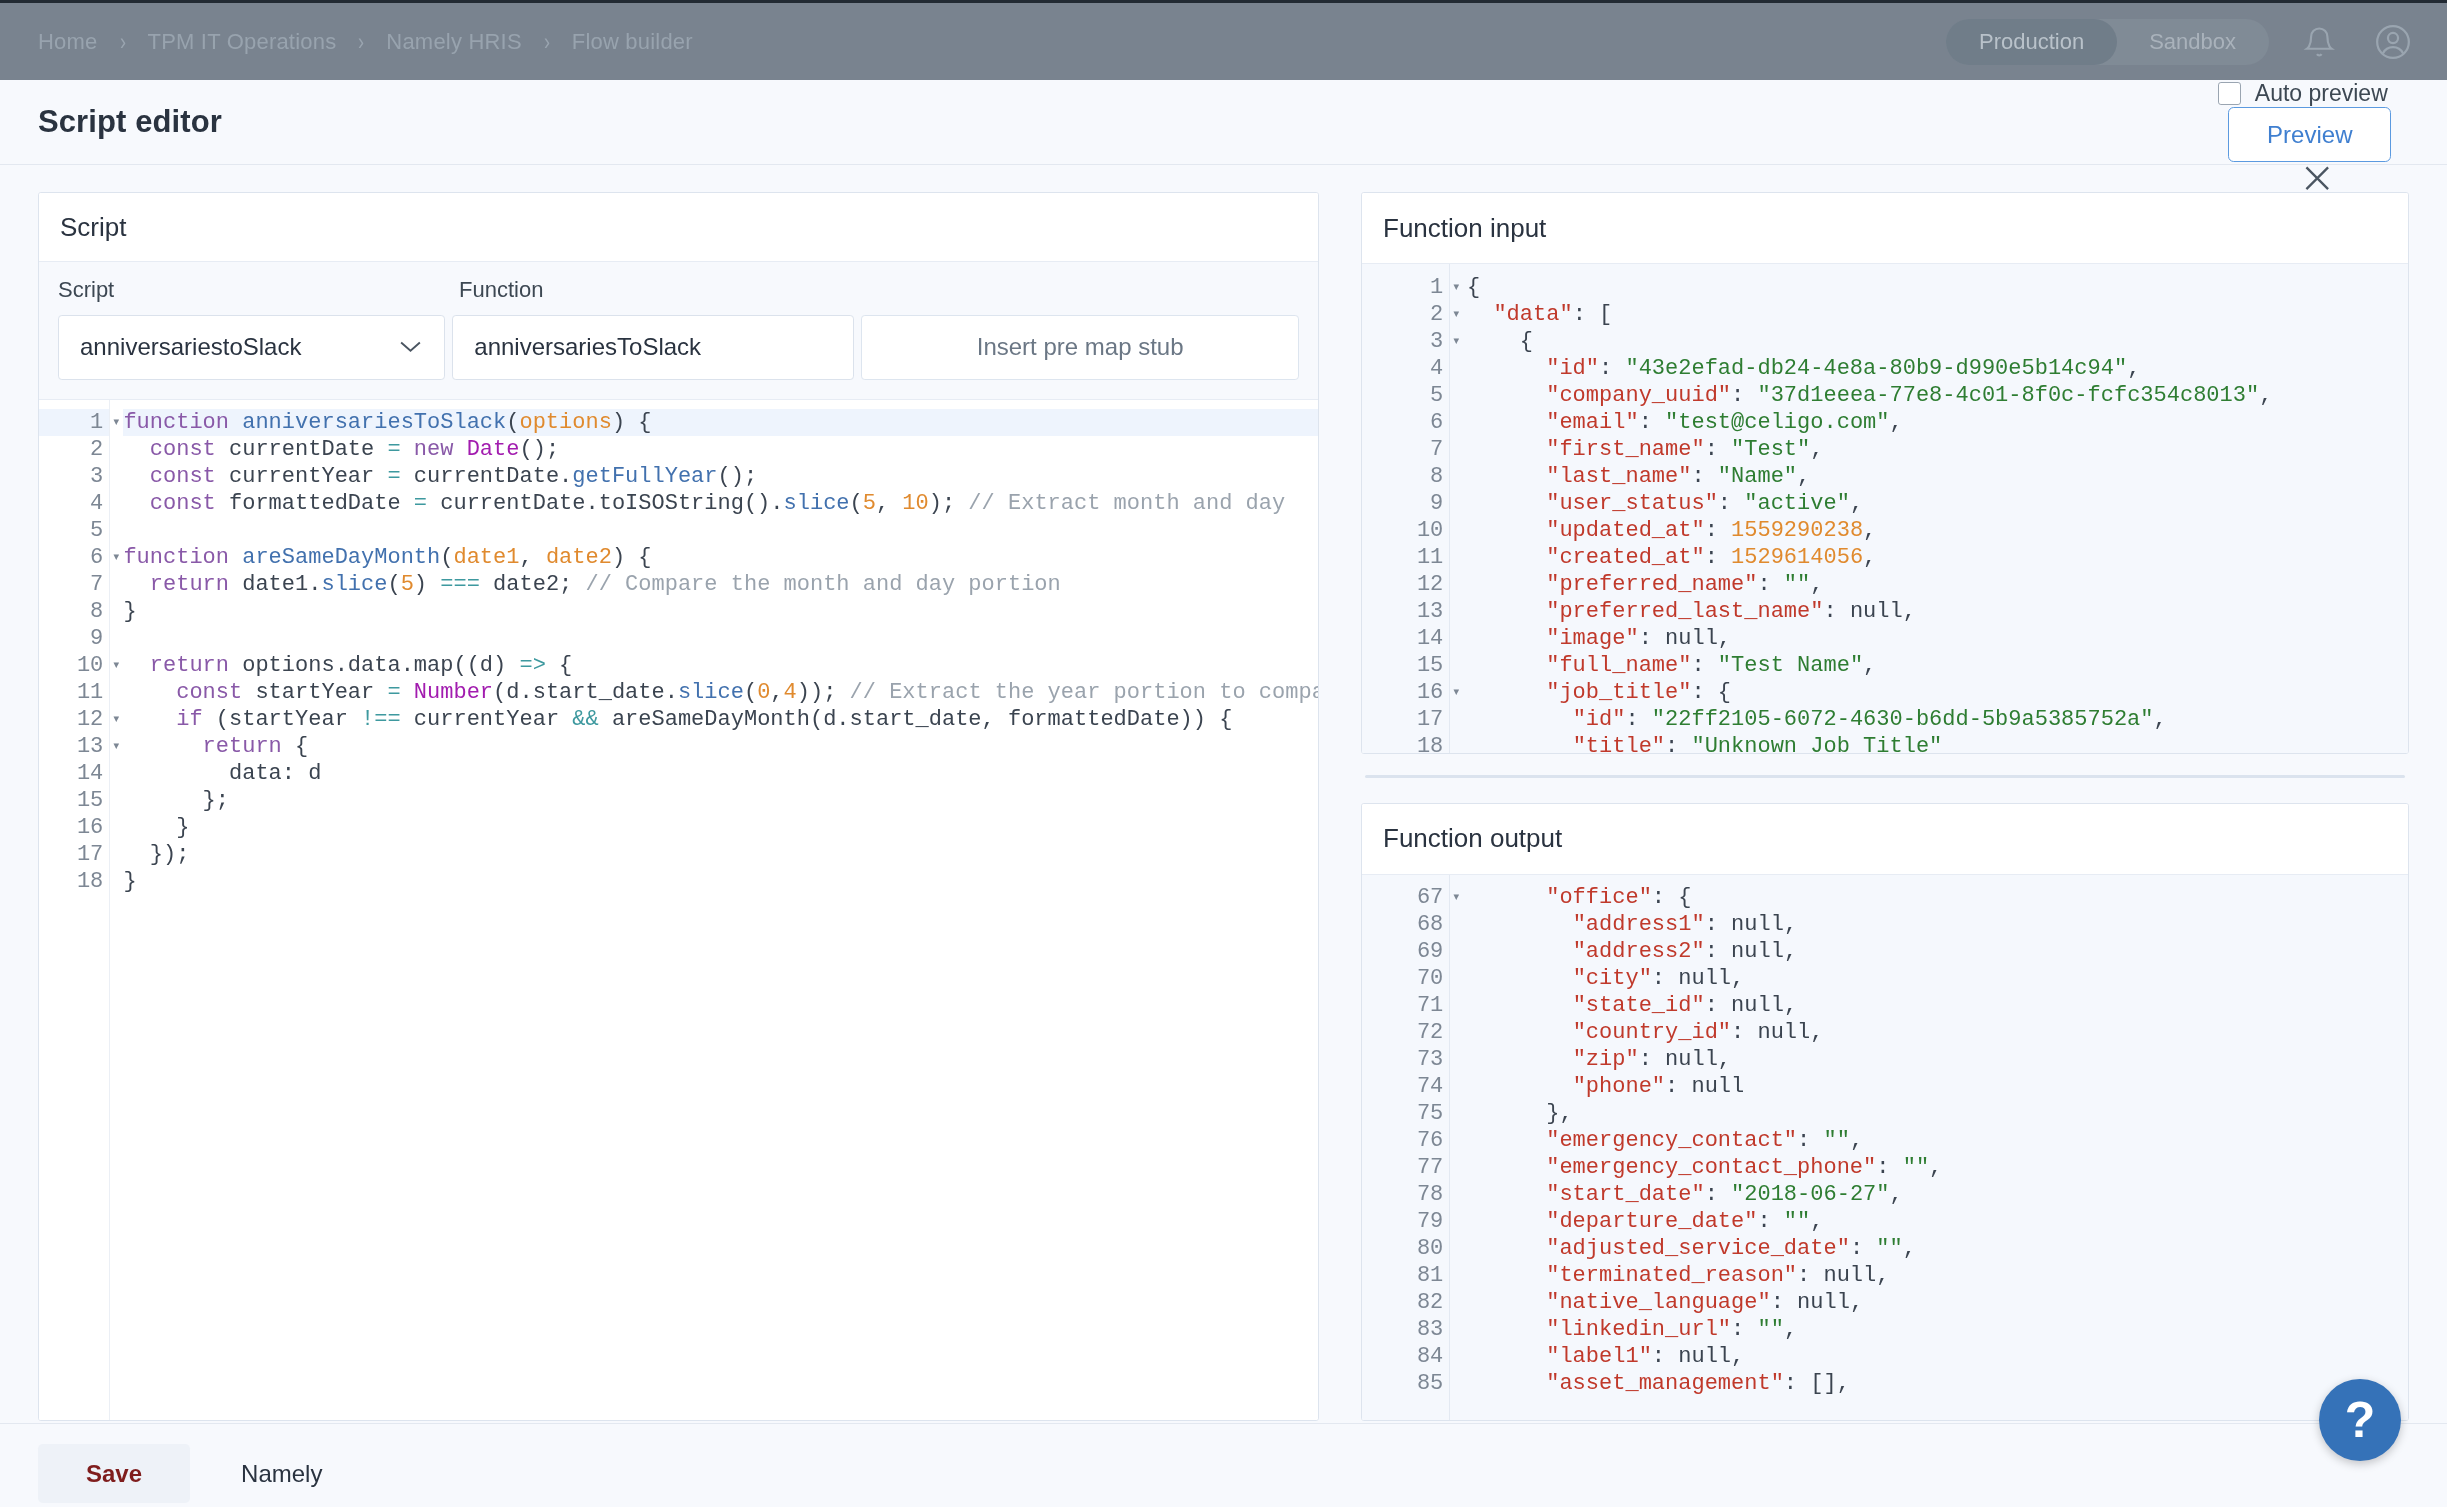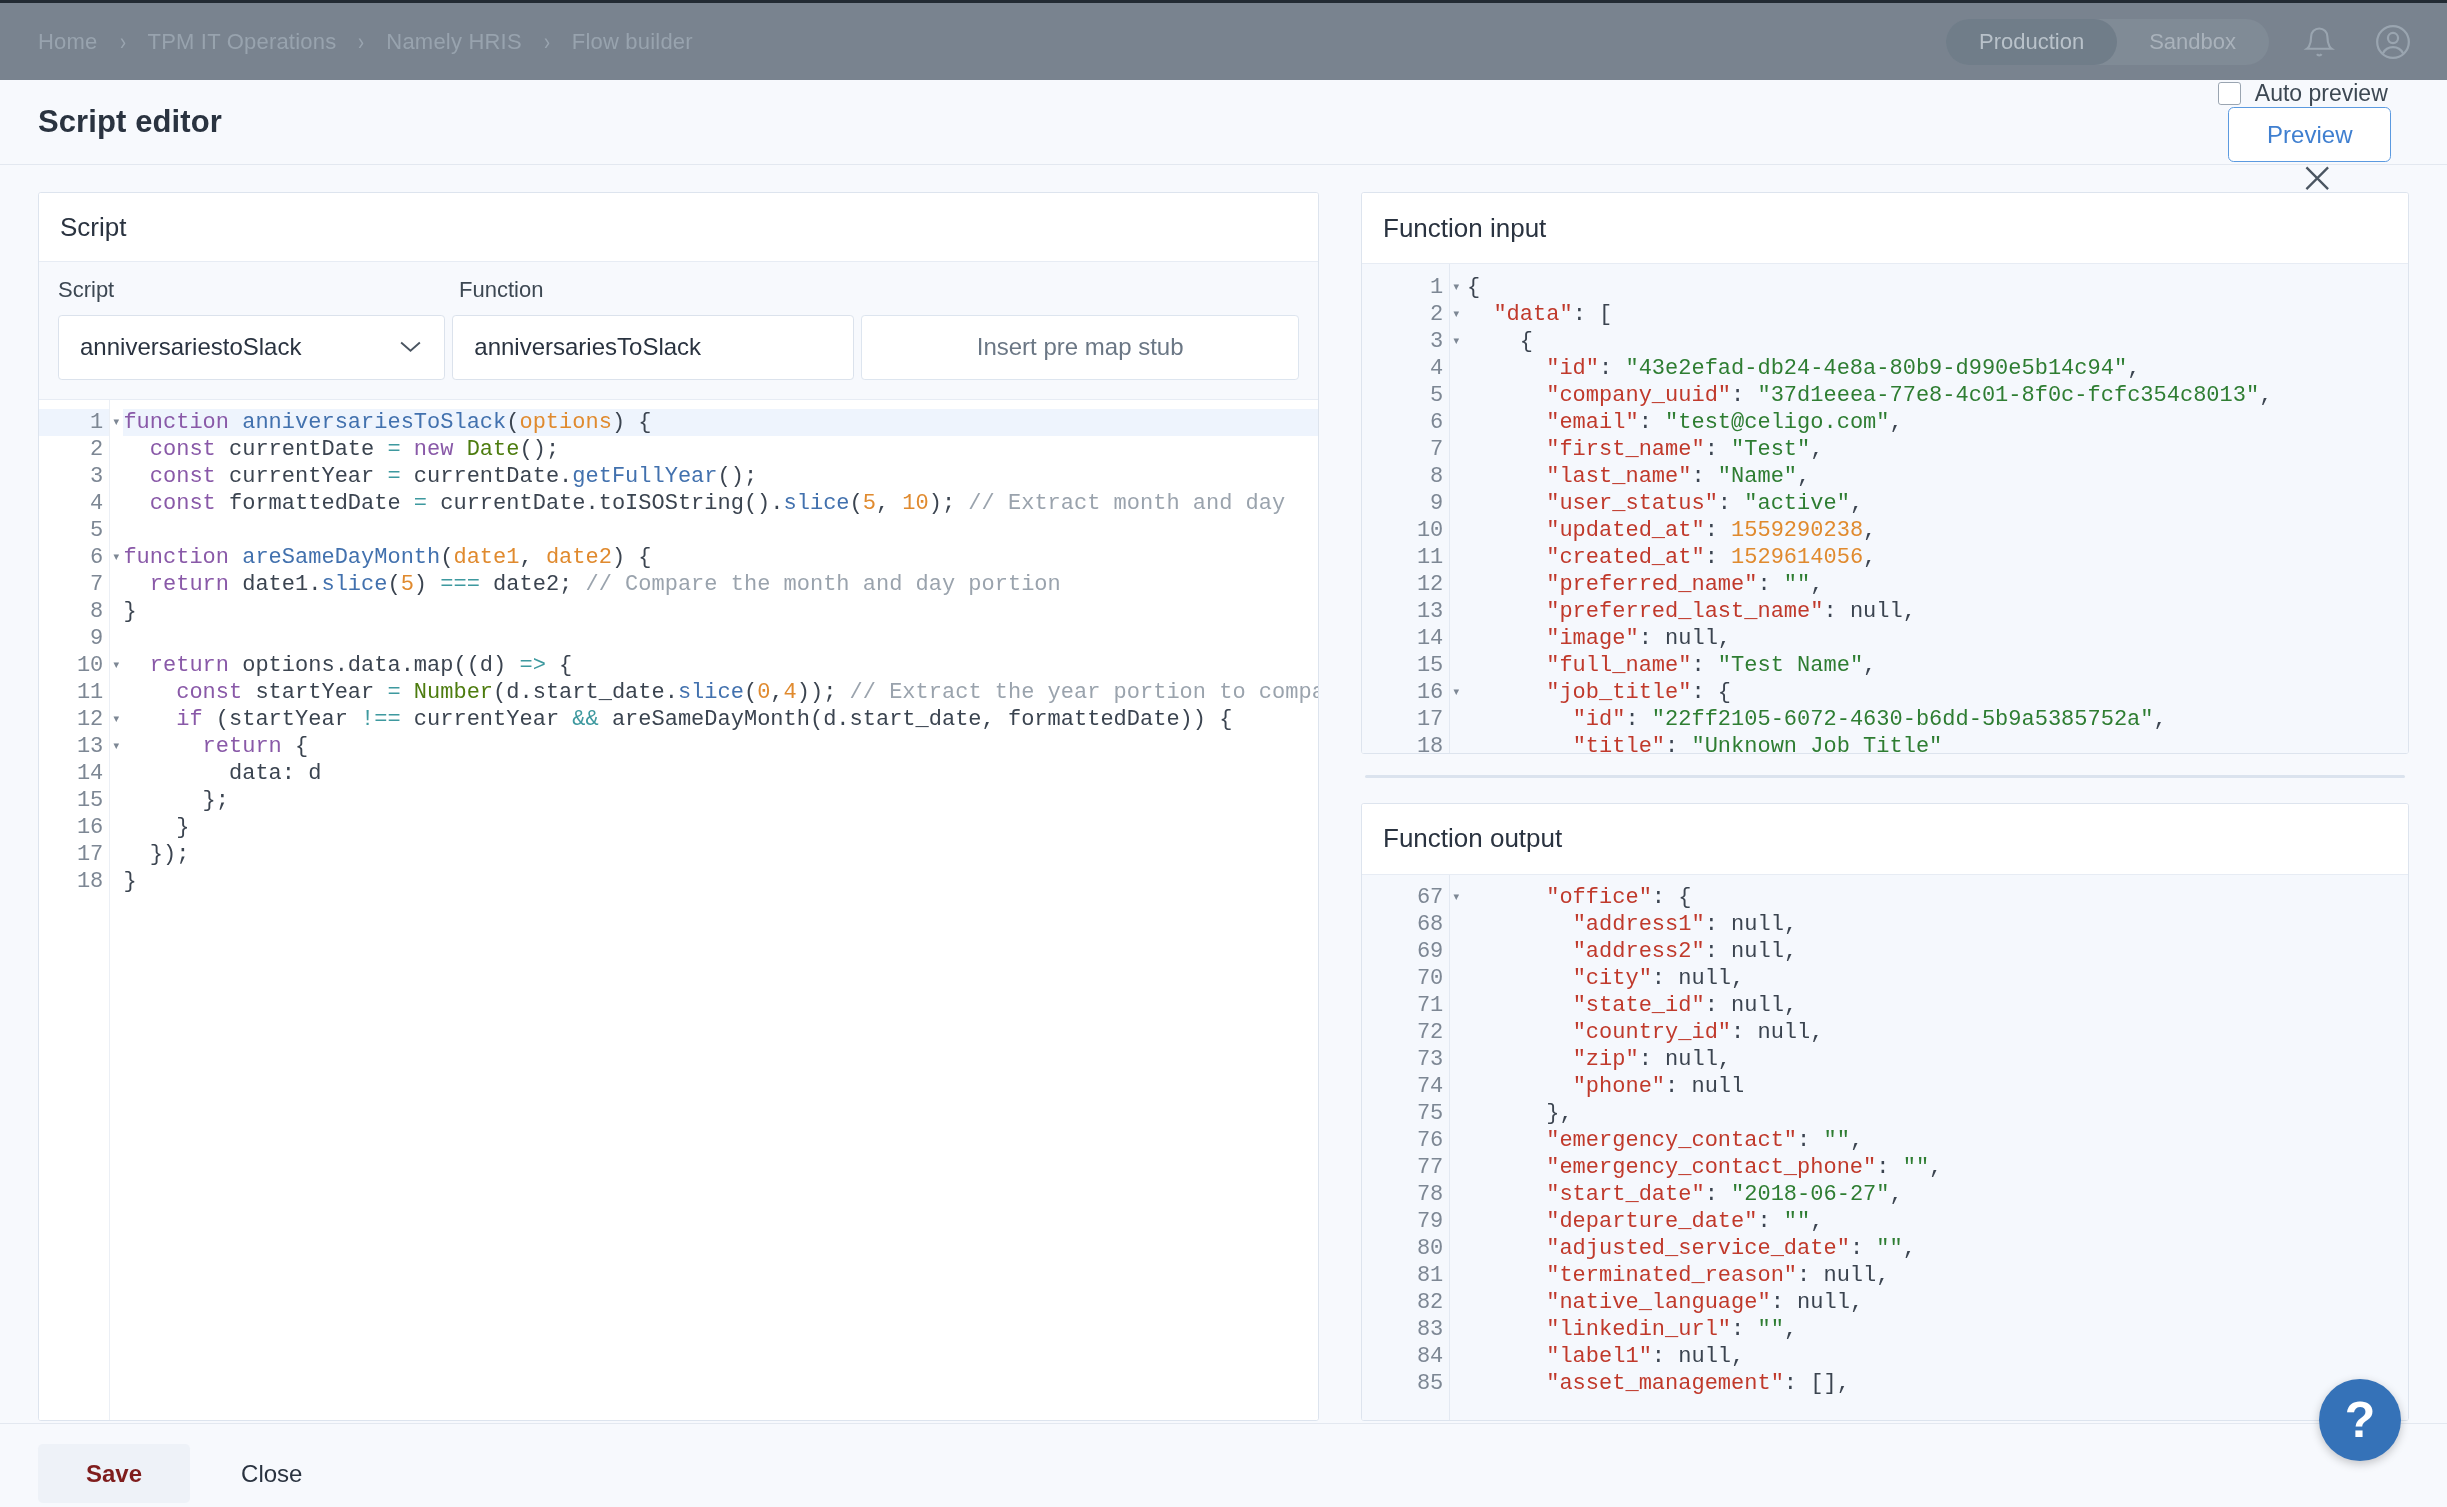--- a/index.html
+++ b/index.html
@@ -234,21 +234,21 @@
     color: #3b4450;
     overflow: hidden;
   }
   .code .row { height: 27px; }
   .code .row.hl { background: #eef4fd; }
   
   .kw   { color: #8959a8; }
   .fn   { color: #4271ae; }
   .arg  { color: #e08a2e; }
   .num  { color: #e08a2e; }
-  .cls  { color: #4d7c0f; }
+  .cls  { color: #a21caf; }
   .cmt  { color: #9aa3ad; }
   .op   { color: #3e999f; }
   .pun  { color: #3b4450; }
 
   
   .json-view {
     flex: 1;
     background: #f5f8fd;
     overflow: hidden;
     display: flex;
@@ -491,17 +491,17 @@
             <div class="ln">85</div>
           </div>
         <div class="code" id="fout-body"><div class="row"><span class="jpun">      </span><span class="jkey">"office"</span><span class="jpun">: {</span></div><div class="row"><span class="jpun">        </span><span class="jkey">"address1"</span><span class="jpun">: </span><span class="jnul">null</span><span class="jpun">,</span></div><div class="row"><span class="jpun">        </span><span class="jkey">"address2"</span><span class="jpun">: </span><span class="jnul">null</span><span class="jpun">,</span></div><div class="row"><span class="jpun">        </span><span class="jkey">"city"</span><span class="jpun">: </span><span class="jnul">null</span><span class="jpun">,</span></div><div class="row"><span class="jpun">        </span><span class="jkey">"state_id"</span><span class="jpun">: </span><span class="jnul">null</span><span class="jpun">,</span></div><div class="row"><span class="jpun">        </span><span class="jkey">"country_id"</span><span class="jpun">: </span><span class="jnul">null</span><span class="jpun">,</span></div><div class="row"><span class="jpun">        </span><span class="jkey">"zip"</span><span class="jpun">: </span><span class="jnul">null</span><span class="jpun">,</span></div><div class="row"><span class="jpun">        </span><span class="jkey">"phone"</span><span class="jpun">: </span><span class="jnul">null</span></div><div class="row"><span class="jpun">      },</span></div><div class="row"><span class="jpun">      </span><span class="jkey">"emergency_contact"</span><span class="jpun">: </span><span class="jstr">""</span><span class="jpun">,</span></div><div class="row"><span class="jpun">      </span><span class="jkey">"emergency_contact_phone"</span><span class="jpun">: </span><span class="jstr">""</span><span class="jpun">,</span></div><div class="row"><span class="jpun">      </span><span class="jkey">"start_date"</span><span class="jpun">: </span><span class="jstr">"2018-06-27"</span><span class="jpun">,</span></div><div class="row"><span class="jpun">      </span><span class="jkey">"departure_date"</span><span class="jpun">: </span><span class="jstr">""</span><span class="jpun">,</span></div><div class="row"><span class="jpun">      </span><span class="jkey">"adjusted_service_date"</span><span class="jpun">: </span><span class="jstr">""</span><span class="jpun">,</span></div><div class="row"><span class="jpun">      </span><span class="jkey">"terminated_reason"</span><span class="jpun">: </span><span class="jnul">null</span><span class="jpun">,</span></div><div class="row"><span class="jpun">      </span><span class="jkey">"native_language"</span><span class="jpun">: </span><span class="jnul">null</span><span class="jpun">,</span></div><div class="row"><span class="jpun">      </span><span class="jkey">"linkedin_url"</span><span class="jpun">: </span><span class="jstr">""</span><span class="jpun">,</span></div><div class="row"><span class="jpun">      </span><span class="jkey">"label1"</span><span class="jpun">: </span><span class="jnul">null</span><span class="jpun">,</span></div><div class="row"><span class="jpun">      </span><span class="jkey">"asset_management"</span><span class="jpun">: </span><span class="jpun">[],</span></div></div>
       </div>
     </div>
   </div>
 </div>
 
 <div class="footer">
   <button class="btn-save">Save</button>
-  <button class="btn-close">Close</button>
+  <button class="btn-close">Namely</button>
 </div>
 
 <div class="help-fab">?</div>
 
 
 </body></html>

